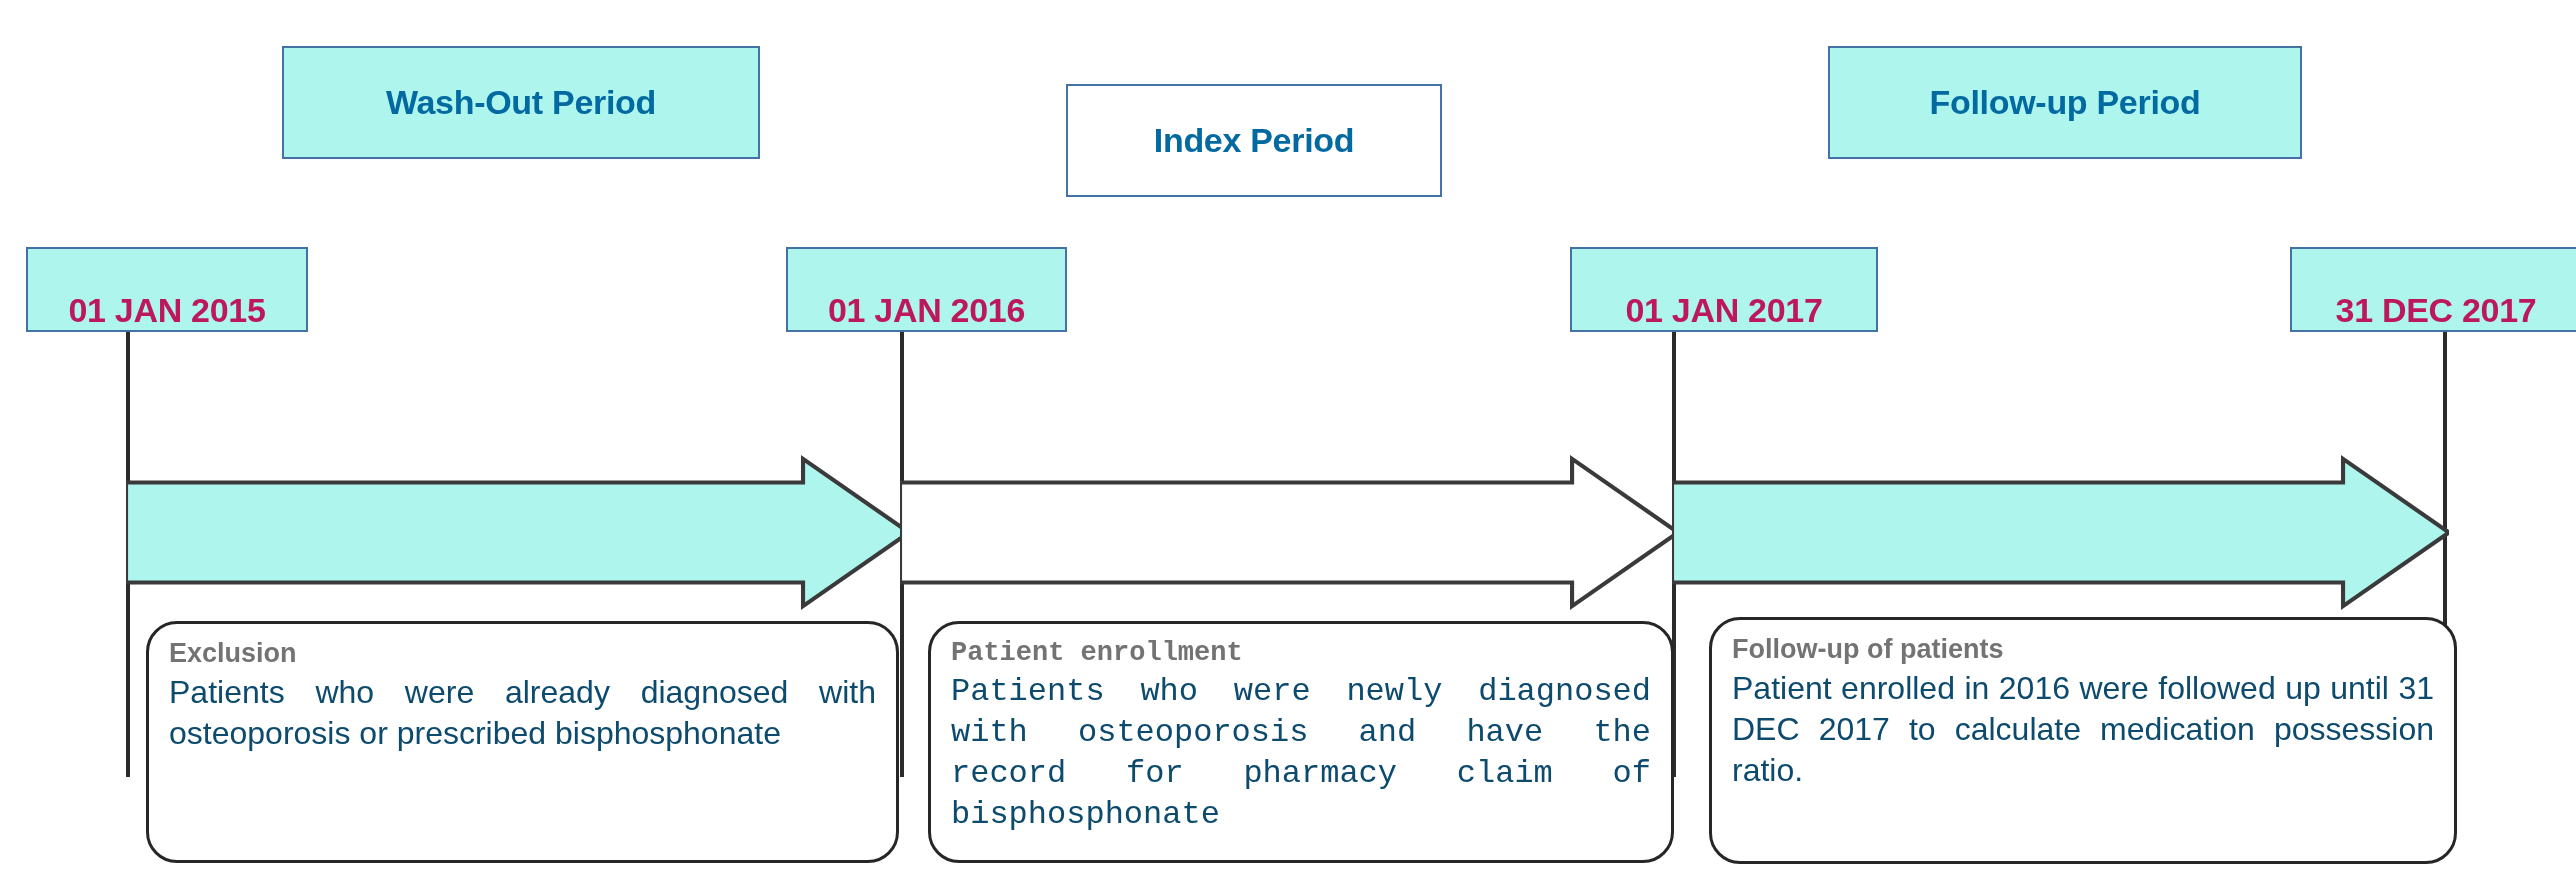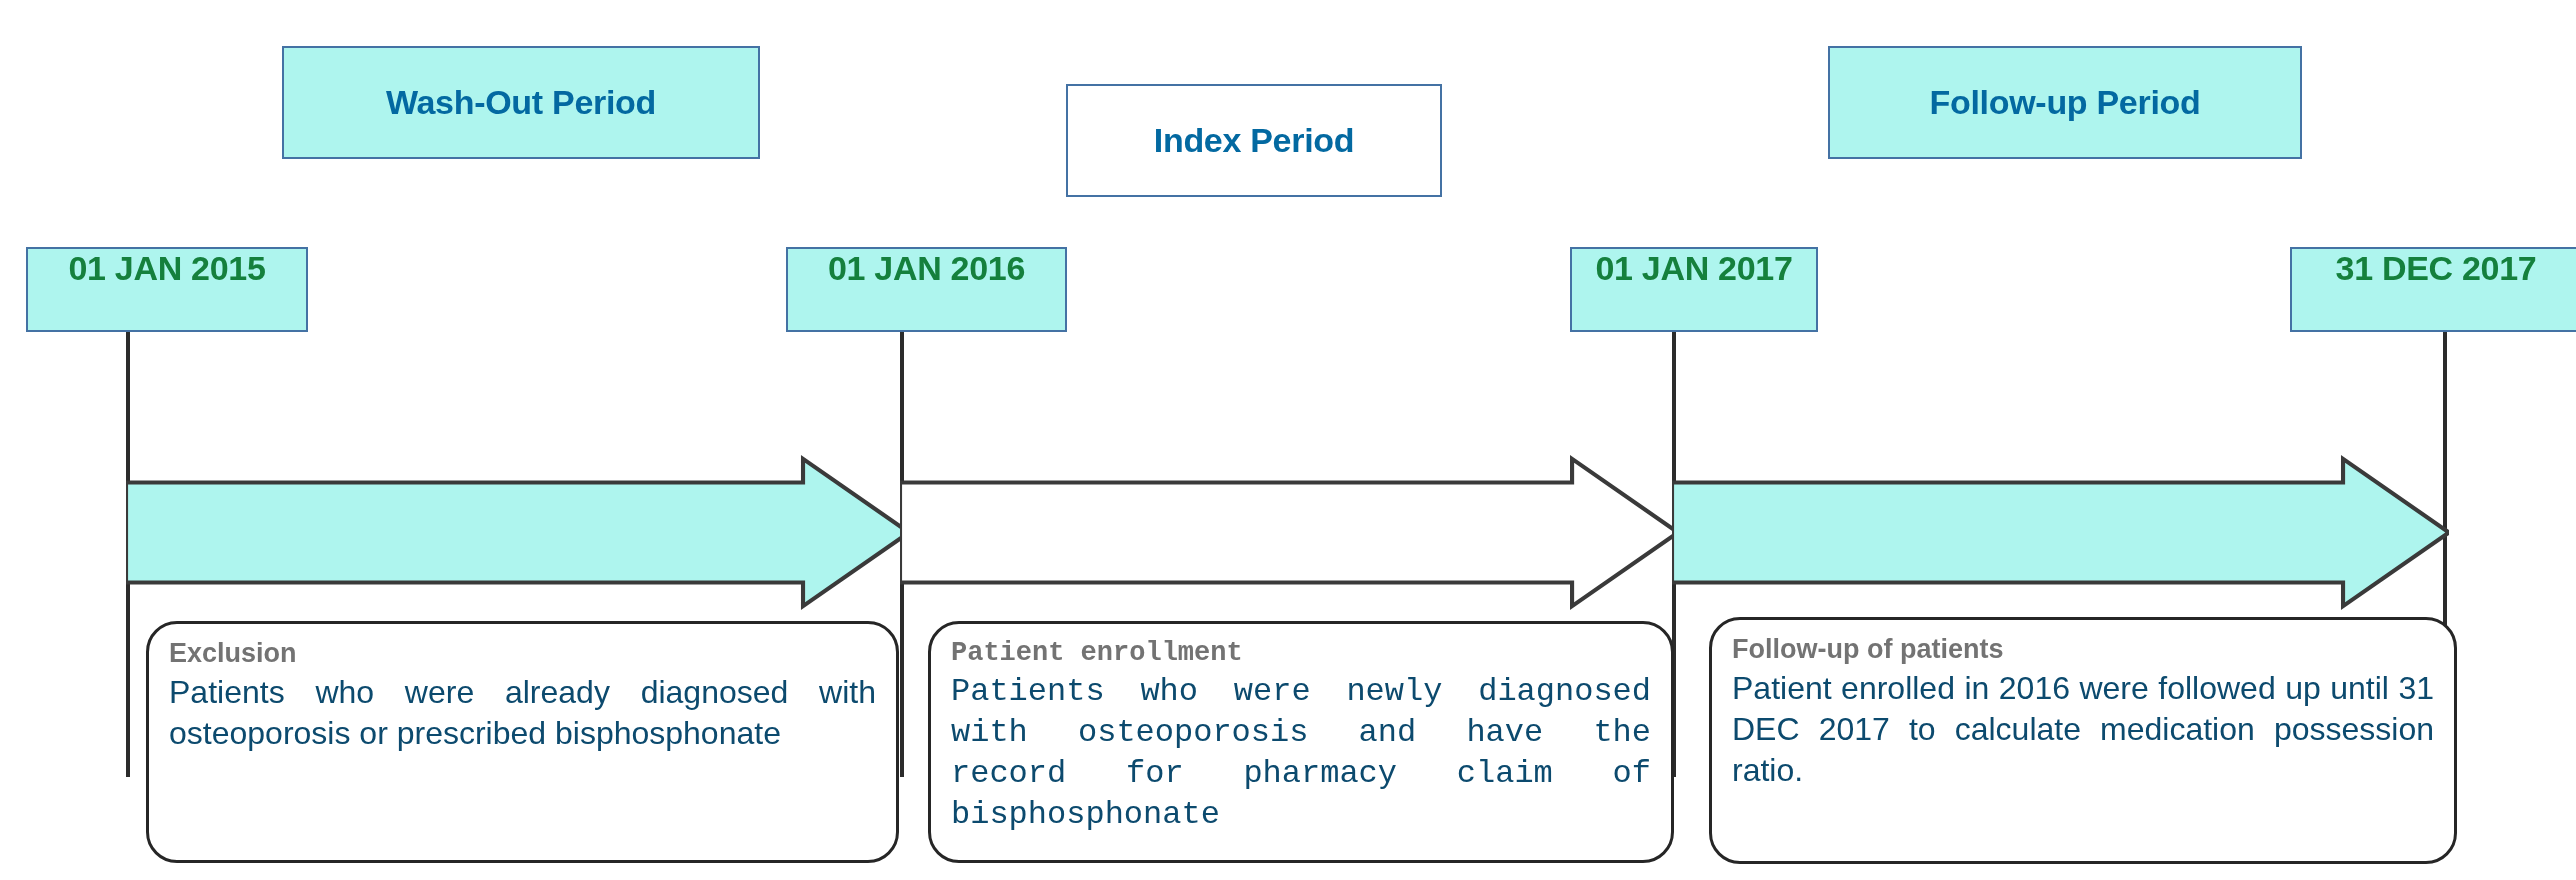--- a/index.html
+++ b/index.html
@@ -40,31 +40,31 @@
   #period-index    { left: 1066px; top: 62px;  width: 376px; height: 113px; margin-top: 22px; }
   #period-followup { left: 1828px; top: 46px;  width: 474px; height: 113px; }
 
   
   .date-box {
     position: absolute;
     box-sizing: border-box;
     border: 2.9px solid #4472a4;
     background: #aef5ee;
     display: flex;
-    align-items: flex-start;
+    align-items: flex-end;
     justify-content: center;
     font-weight: bold;
     font-size: 34px;
-    color: #15803d;
+    color: #be185d;
     letter-spacing: -0.3px;
     white-space: nowrap;
   }
   #date-2015 { left: 26px;   top: 247px; width: 282px; height: 85px; }
   #date-2016 { left: 786px; top: 247px; width: 281px; height: 85px; }
-  #date-2017 { left: 1570px; top: 247px; width: 248px; height: 85px; }
+  #date-2017 { left: 1570px; top: 247px; width: 308px; height: 85px; }
   #date-2017end { left: 2290px; top: 247px; width: 292px; height: 85px; }
 
   
   .tick-line {
     position: absolute;
     top: 332px;
     width: 4.1px;
     height: 445px;
     background: #2b2b2b;
   }

